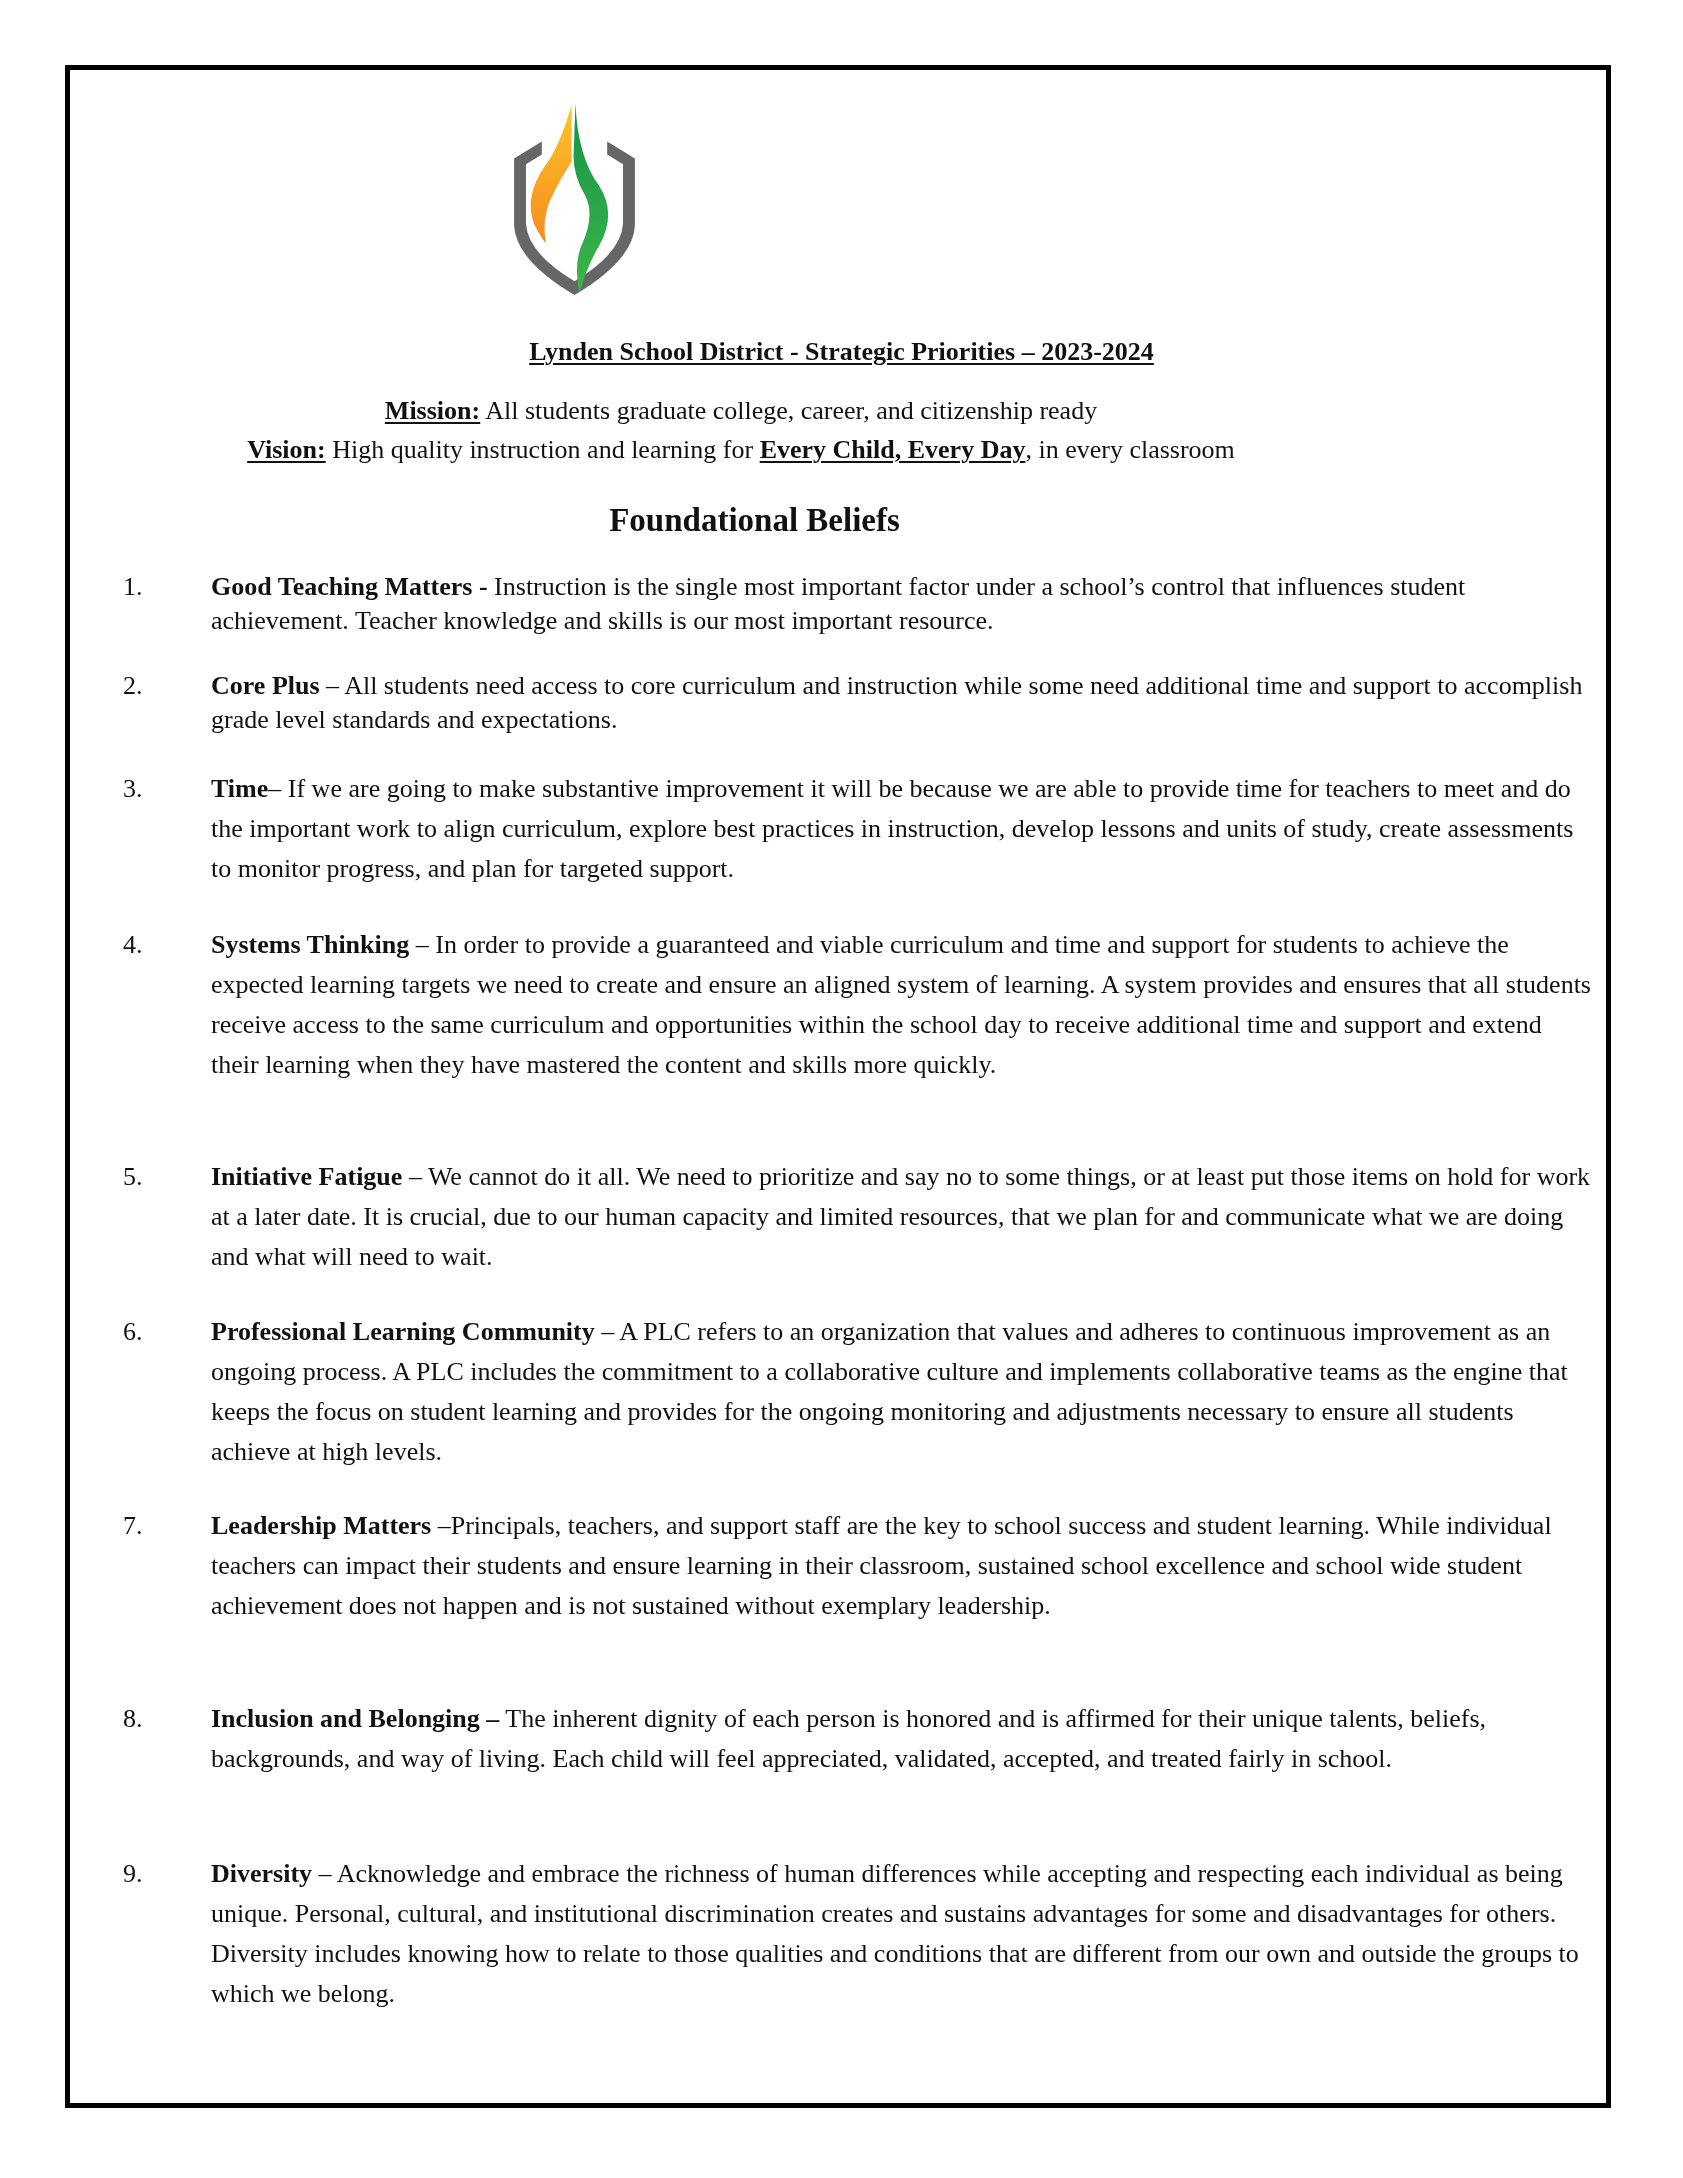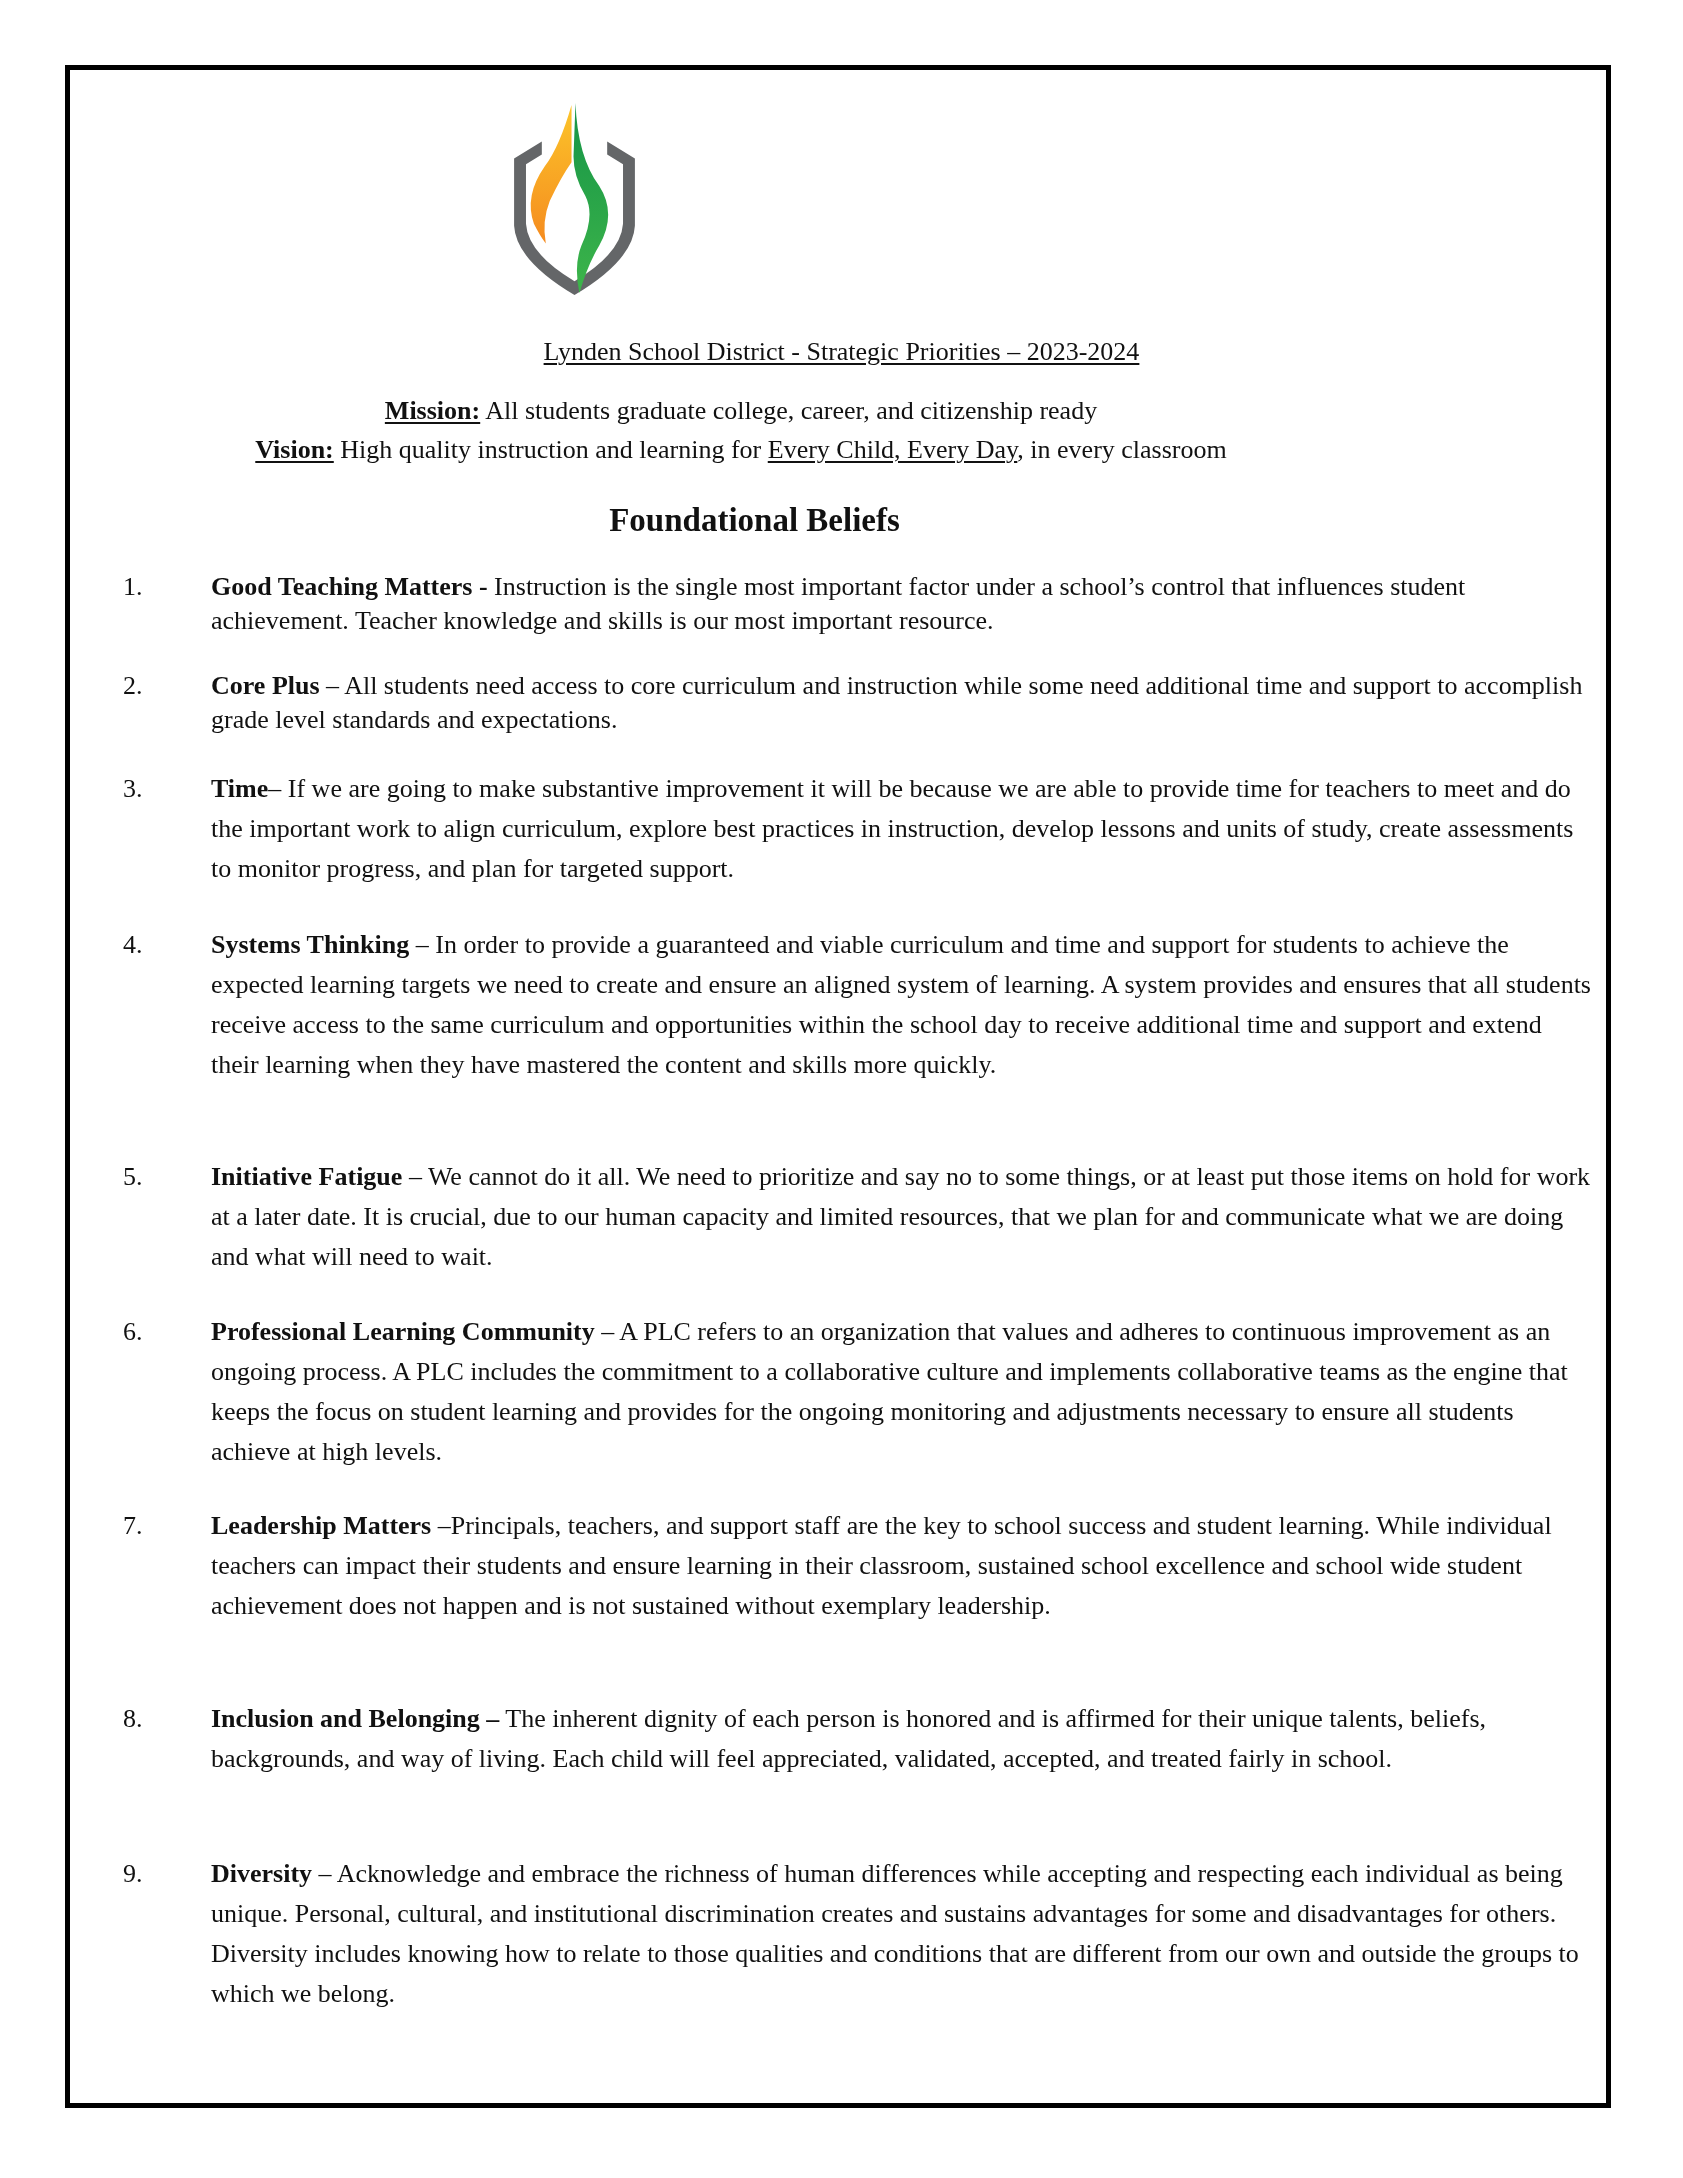--- a/index.html
+++ b/index.html
@@ -7,25 +7,25 @@
          font-family: "Liberation Serif", "DejaVu Serif", serif; color: #111; }
   .frame { position: absolute; left: 65px; top: 65px; width: 1546px; height: 2043px;
            border: 5px solid #000; box-sizing: border-box; }
   .logo { position: absolute; left: 500px; top: 97px; width: 693px; height: 208px; }
   .logo svg.mark { position: absolute; left: 0; top: 0; width: 149px; height: 203px; }
   .logo .word { position: absolute; left: 163px; top: 48px; font-size: 103px; line-height: 1;
                 letter-spacing: 14px; color: #646668; font-family: "Liberation Serif", serif; }
   .logo .sub { position: absolute; left: 185px; top: 149px; font-size: 28px; line-height: 1;
                letter-spacing: 21px; color: #1b8e4c; font-family: "Liberation Serif", serif; }
   .title { position: absolute; left: 0; width: 1683px; top: 337px; text-align: center;
-           font-size: 26px; font-weight: normal; }
+           font-size: 26px; font-weight: bold; }
   .title span { text-decoration: underline; text-decoration-thickness: 2px; text-underline-offset: 3px; }
   .mv { position: absolute; left: 0; width: 1482px; text-align: center; font-size: 26px; }
   .mv .lab { font-weight: bold; text-decoration: underline; text-decoration-thickness: 2px; text-underline-offset: 3px; }
-  .mv .emph { font-weight: normal; text-decoration: underline; text-decoration-thickness: 2px; text-underline-offset: 3px; }
+  .mv .emph { font-weight: bold; text-decoration: underline; text-decoration-thickness: 2px; text-underline-offset: 3px; }
   .heading { position: absolute; left: 0; width: 1509px; top: 502px; text-align: center;
              font-size: 33px; font-weight: bold; }
   .belief { position: absolute; left: 123px; width: 1465px; font-size: 26px; }
   .belief .num { position: absolute; left: 0; top: 0; }
   .belief .body { position: absolute; left: 88px; top: 0; width: 1381px; }
   .belief .term { font-weight: bold; }
   .tight .body { line-height: 34px; }
   .loose .body { line-height: 40px; }
   .belief .num { line-height: inherit; }
   .tight .num { line-height: 34px; }

